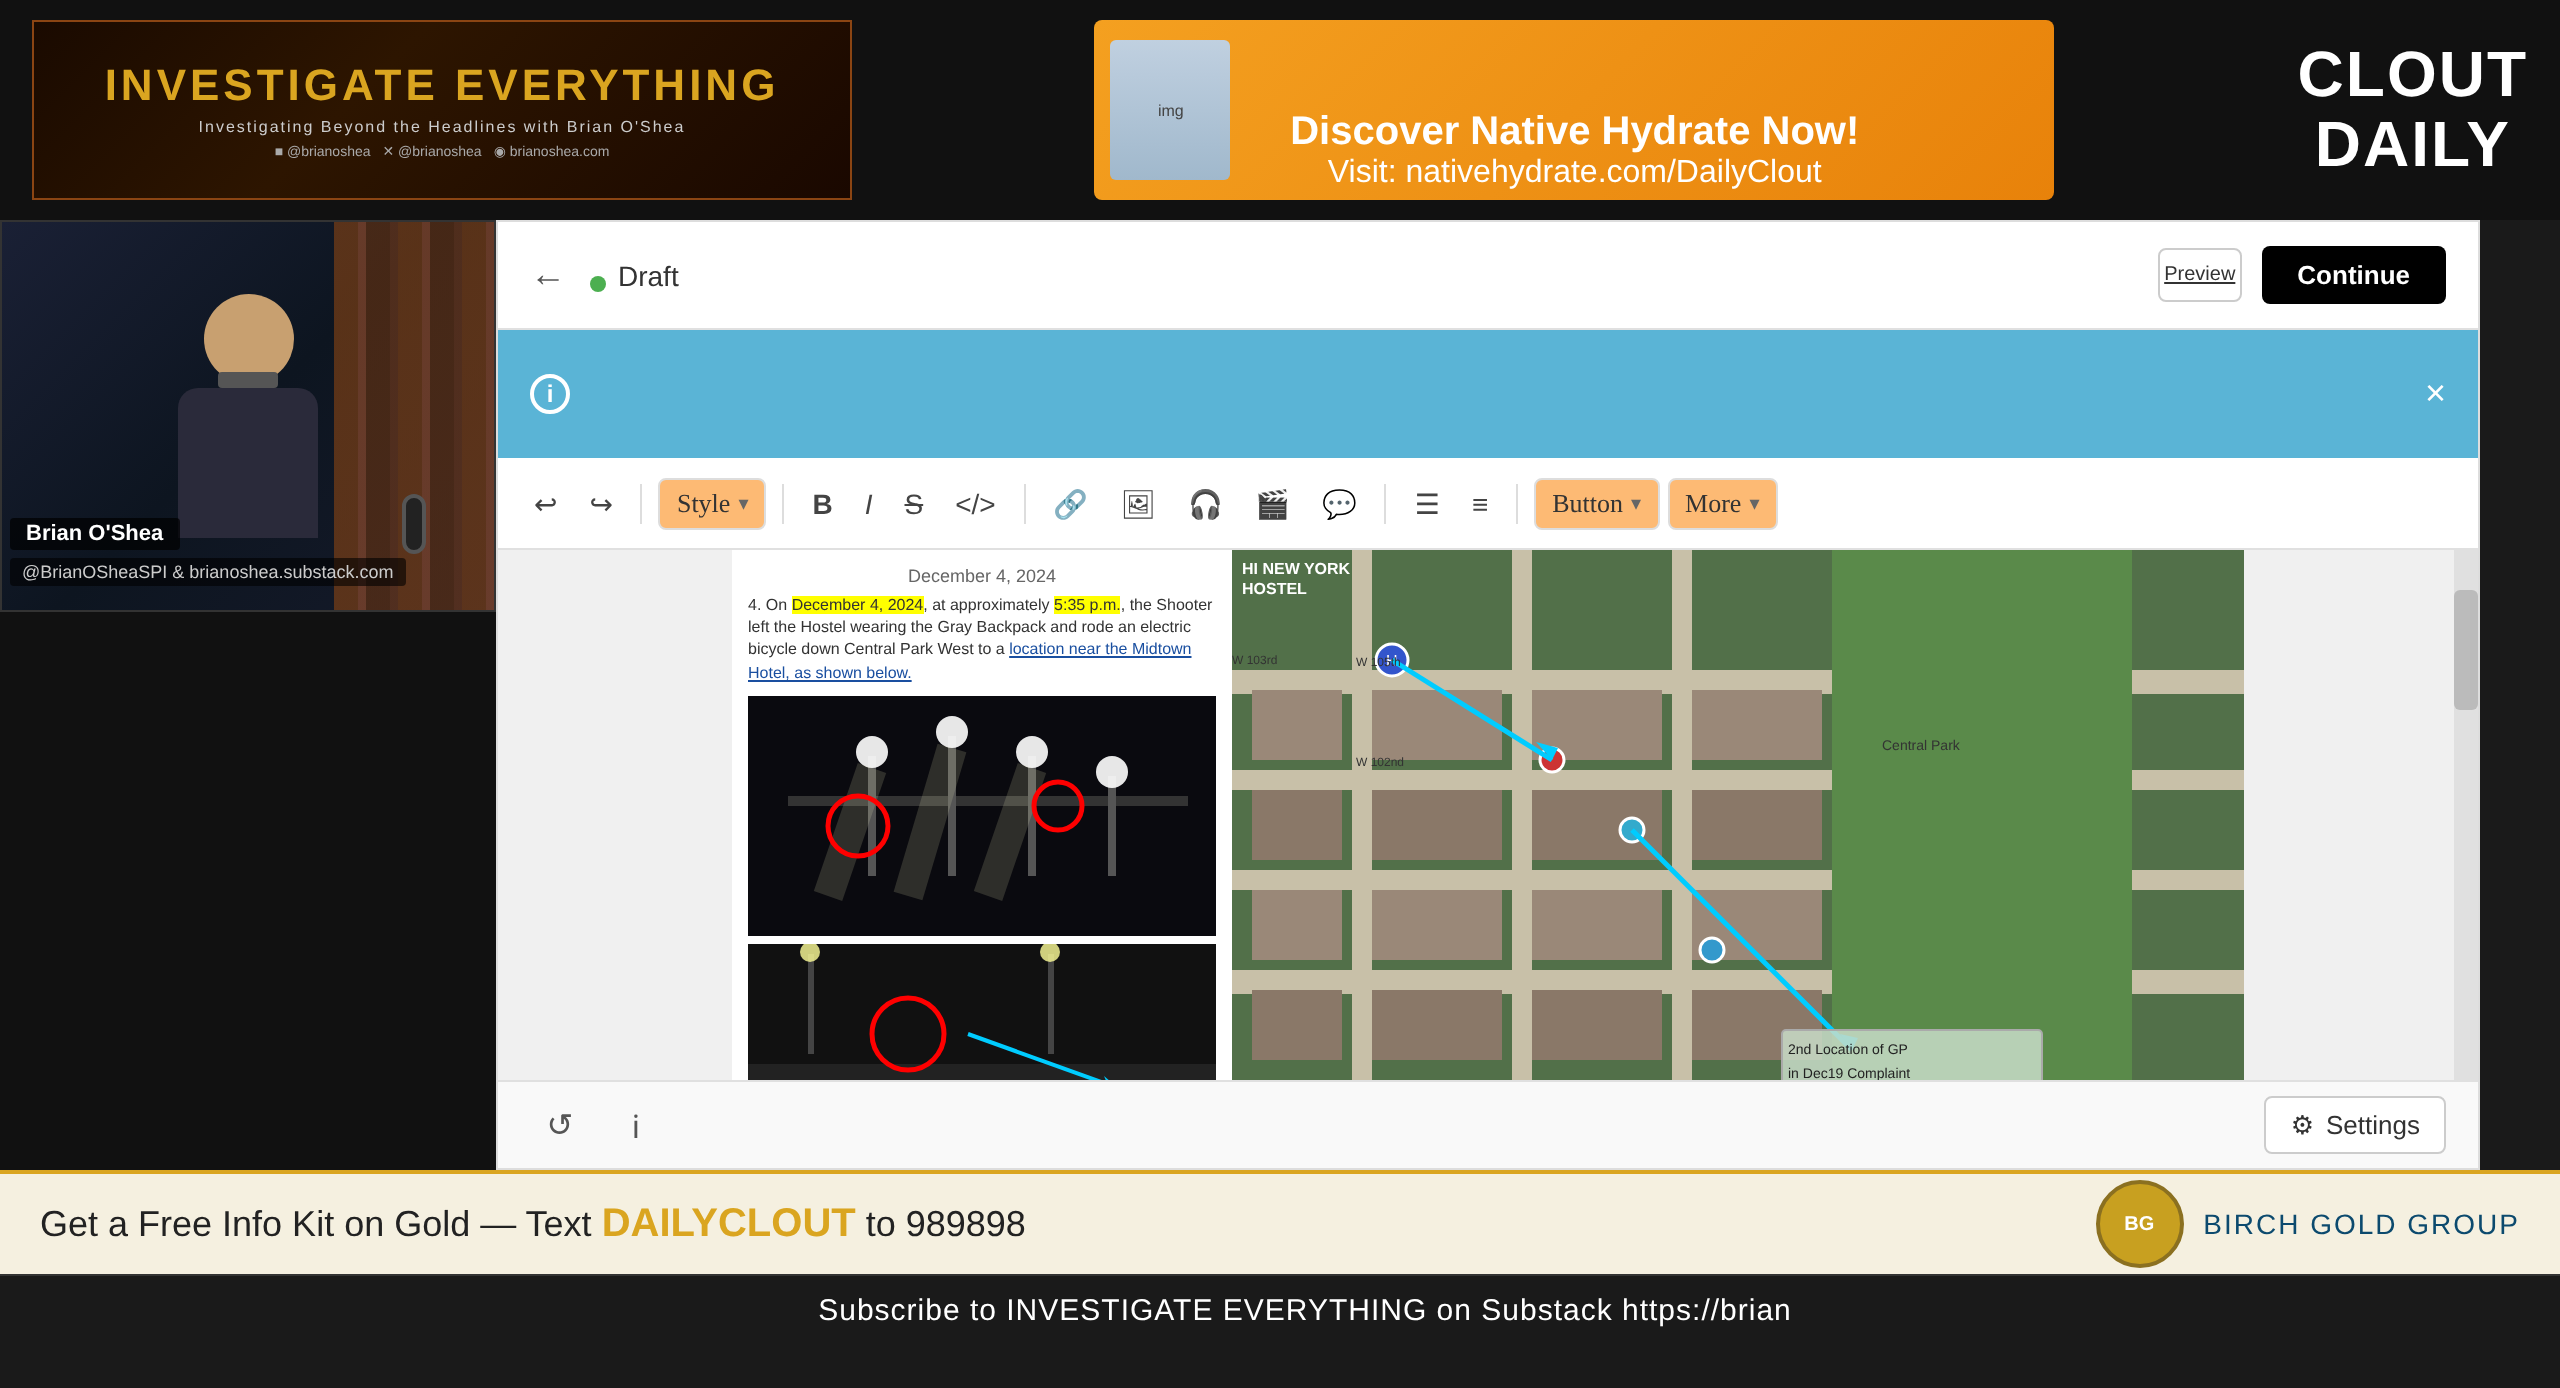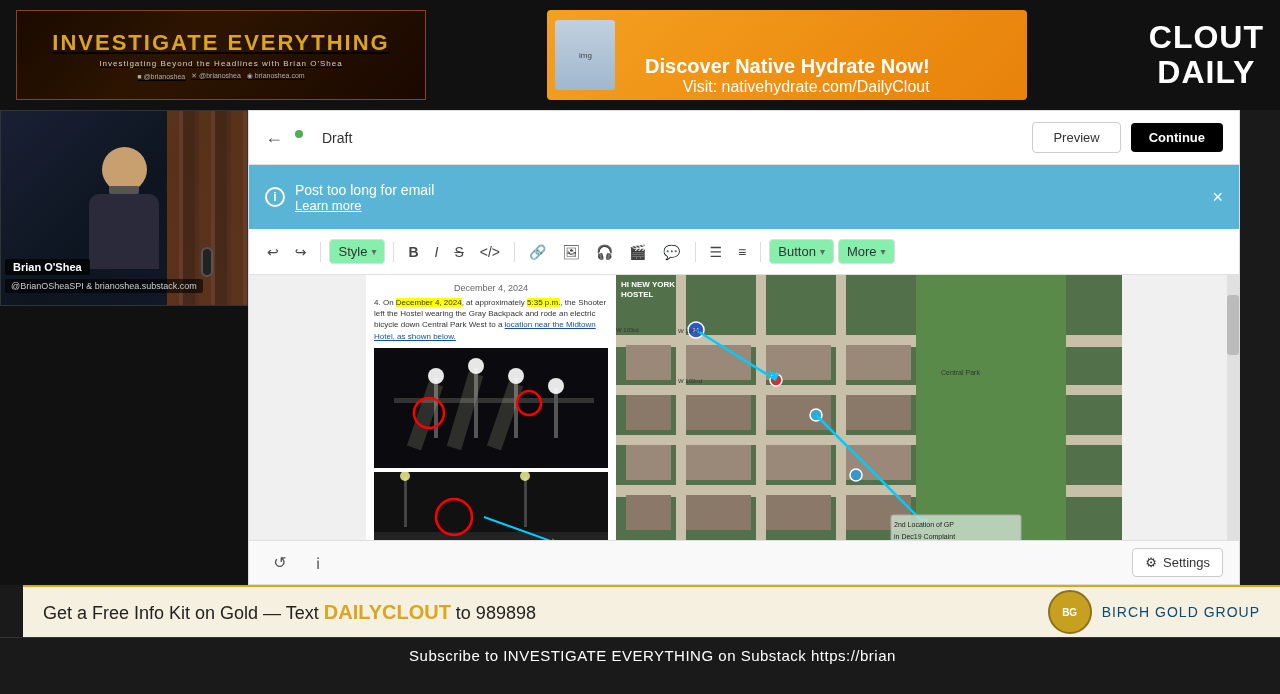--- a/index.html
+++ b/index.html
@@ -26,21 +26,20 @@
       width: 410px;
       height: 90px;
       background: linear-gradient(135deg, #1a0a00 0%, #2d1500 40%, #1a0800 100%);
       border: 1px solid #8B4513;
       display: flex;
       flex-direction: column;
       align-items: center;
       justify-content: center;
       padding: 18px;
       position: relative;
-      text-decoration: underline;
     }
 
     .investigate-title {
       color: #DAA520;
       font-size: 22px;
       font-weight: bold;
       letter-spacing: 2px;
       text-transform: uppercase;
       text-align: center;
     }
@@ -73,21 +72,21 @@
       background: linear-gradient(135deg, #f4a020 0%, #e8820a 100%);
       display: flex;
       align-items: center;
       justify-content: center;
       border-radius: 4px;
       position: relative;
       overflow: hidden;
     }
 
     .native-hydrate-text {
-      text-align: right;
+      text-align: center;
       margin-top: 40px;
     }
 
     .native-hydrate-title {
       color: #fff;
       font-size: 20px;
       font-weight: bold;
     }
 
     .native-hydrate-url {
@@ -258,22 +257,22 @@
     }
 
     .back-arrow {
       color: #555;
       font-size: 18px;
       cursor: pointer;
     }
 
     .draft-status {
       display: flex;
-      align-items: flex-start;
-      gap: 19px;
+      align-items: flex-end;
+      gap: 6px;
     }
 
     .draft-dot {
       width: 8px;
       height: 8px;
       border-radius: 50%;
       background: #4CAF50;
     }
 
     .draft-label {
@@ -281,27 +280,28 @@
       font-size: 14px;
     }
 
     .editor-header-right {
       display: flex;
       align-items: center;
       gap: 10px;
     }
 
     .preview-btn {
-      padding: 7px 20px;
+      padding: 7px 2px;
       border: 1px solid #ccc;
       border-radius: 4px;
       background: #fff;
       color: #333;
-      font-size: 13px;
+      font-size: 10px;
       cursor: pointer;
+      text-decoration: underline;
     }
 
     .continue-btn {
       padding: 7px 18px;
       border: none;
       border-radius: 4px;
       background: #000000;
       color: #fff;
       font-size: 13px;
       font-weight: bold;
@@ -390,24 +390,25 @@
       margin: 0 4px;
     }
 
     .toolbar-dropdown {
       display: flex;
       align-items: center;
       gap: 4px;
       padding: 4px 8px;
       border: 1px solid #ddd;
       border-radius: 4px;
-      background: #86efac;
+      background: #fdba74;
       cursor: pointer;
       font-size: 13px;
       color: #333;
+      font-family: Liberation Serif, serif;
     }
 
     .chevron-down {
       font-size: 10px;
       color: #666;
     }
 
     
     .editor-content {
       flex: 1;
@@ -555,21 +556,20 @@
     }
 
     .gold-banner {
       height: 52px;
       background: #f5f0e0;
       display: flex;
       align-items: center;
       justify-content: space-between;
       padding: 16px 20px;
       border-top: 2px solid #DAA520;
-      margin-left: 23px;
     }
 
     .gold-text {
       color: #222;
       font-size: 18px;
       font-weight: 500;
     }
 
     .gold-text-highlight {
       color: #DAA520;
@@ -701,24 +701,20 @@
         </div>
       </div>
       <div class="editor-header-right">
         <button class="preview-btn">Preview</button>
         <button class="continue-btn">Continue</button>
       </div>
     </div>
 
     <div class="alert-banner">
       <div class="alert-icon">i</div>
-      <div class="alert-text">
-        <div class="alert-title">Post too long for email</div>
-        <div class="alert-link">Learn more</div>
-      </div>
       <div class="alert-close">×</div>
     </div>
 
     <div class="editor-toolbar">
       <button class="toolbar-btn">↩</button>
       <button class="toolbar-btn">↪</button>
       <div class="toolbar-divider"></div>
       <div class="toolbar-dropdown">
         <span>Style</span>
         <span class="chevron-down">▾</span>

